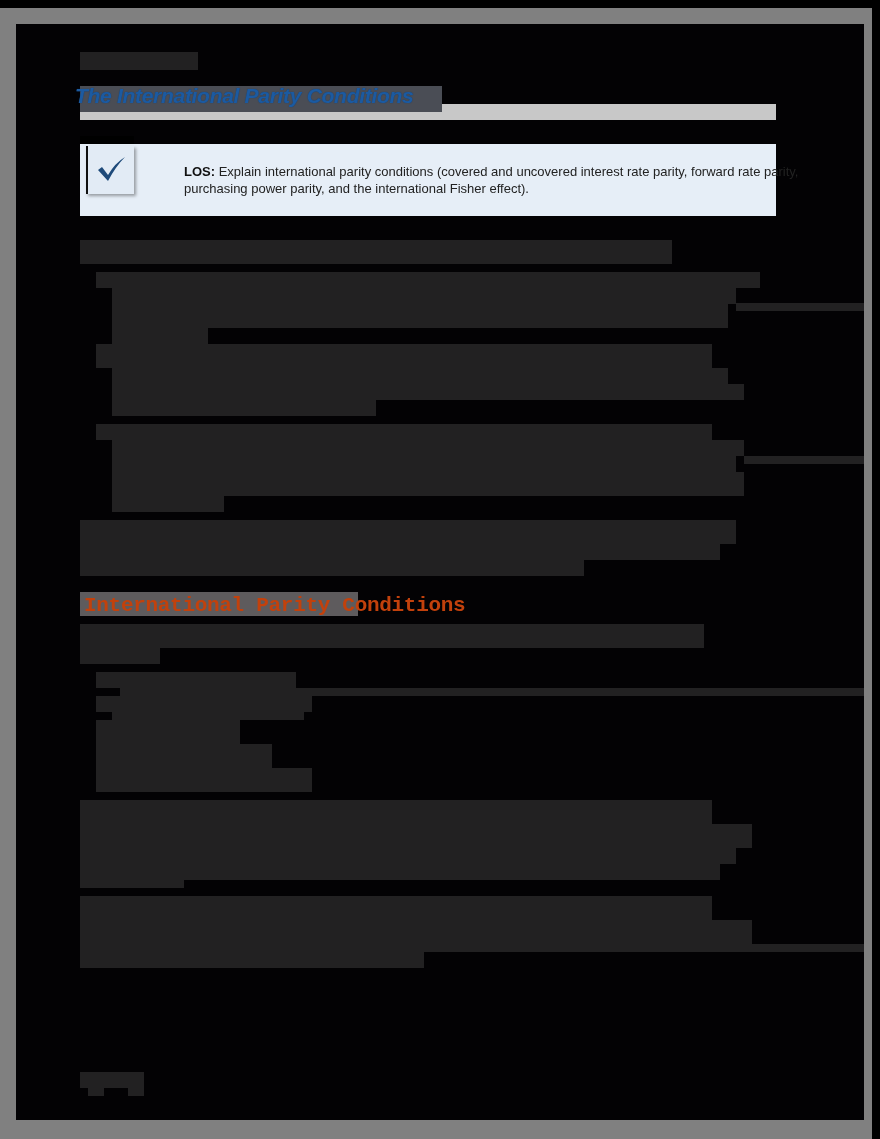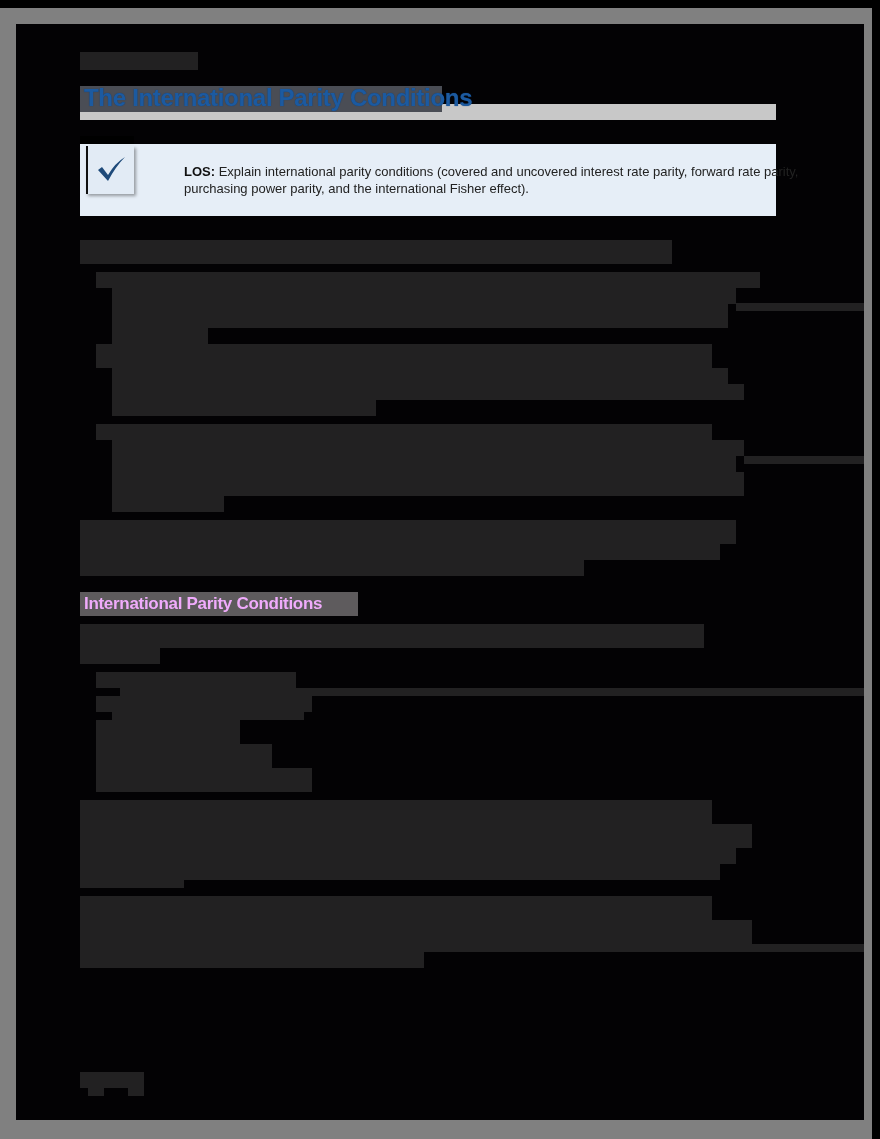--- a/index.html
+++ b/index.html
@@ -42,27 +42,28 @@
     background: #c8c8c8;
   }
   .title-strip {
     position: absolute;
     left: 80px; top: 86px;
     width: 362px; height: 26px;
     background: #4a4d55;
   }
   .title {
     position: absolute;
-    left: 84px; top: 84px;
-    font-size: 24px;
+    left: 75px; top: 84px;
+    font-size: 21px;
     font-weight: bold;
     color: #1c5aa0;
     letter-spacing: -0.3px;
     white-space: nowrap;
     text-shadow: 0 0 1px #0d3d75;
+    font-style: italic;
   }
   .los-box {
     position: absolute;
     left: 80px; top: 144px;
     width: 696px; height: 72px;
     background: #e6eef7;
   }
   .los-tab {
     position: absolute;
     left: 80px; top: 136px;
@@ -93,25 +94,26 @@
   .los-text b { color: #111; }
   .subhead-strip {
     position: absolute;
     left: 80px; top: 592px;
     width: 278px; height: 24px;
     background: #5e5b5d;
   }
   .subhead {
     position: absolute;
     left: 84px; top: 594px;
-    font-size: 17px;
+    font-size: 21px;
     font-weight: bold;
-    color: #f0abfc;
+    color: #c2410c;
     white-space: nowrap;
     letter-spacing: -0.3px;
+    font-family: Liberation Mono, monospace;
   }
 </style>
 </head>
 <body>
 
 <div class="frame"></div>
 <div class="page"></div>
 
 <div class="redact" style="left:80px;top:52px;width:118px;height:18px;"></div>
 

